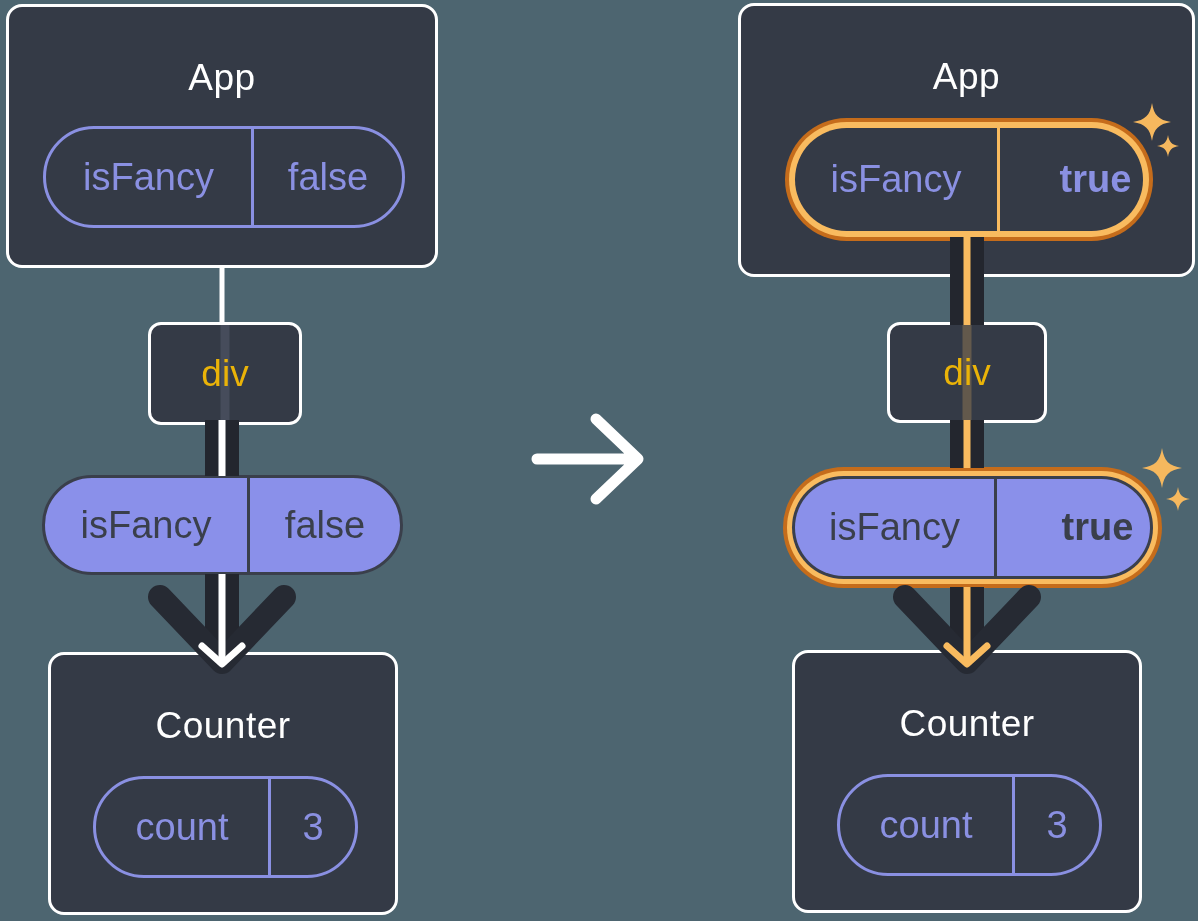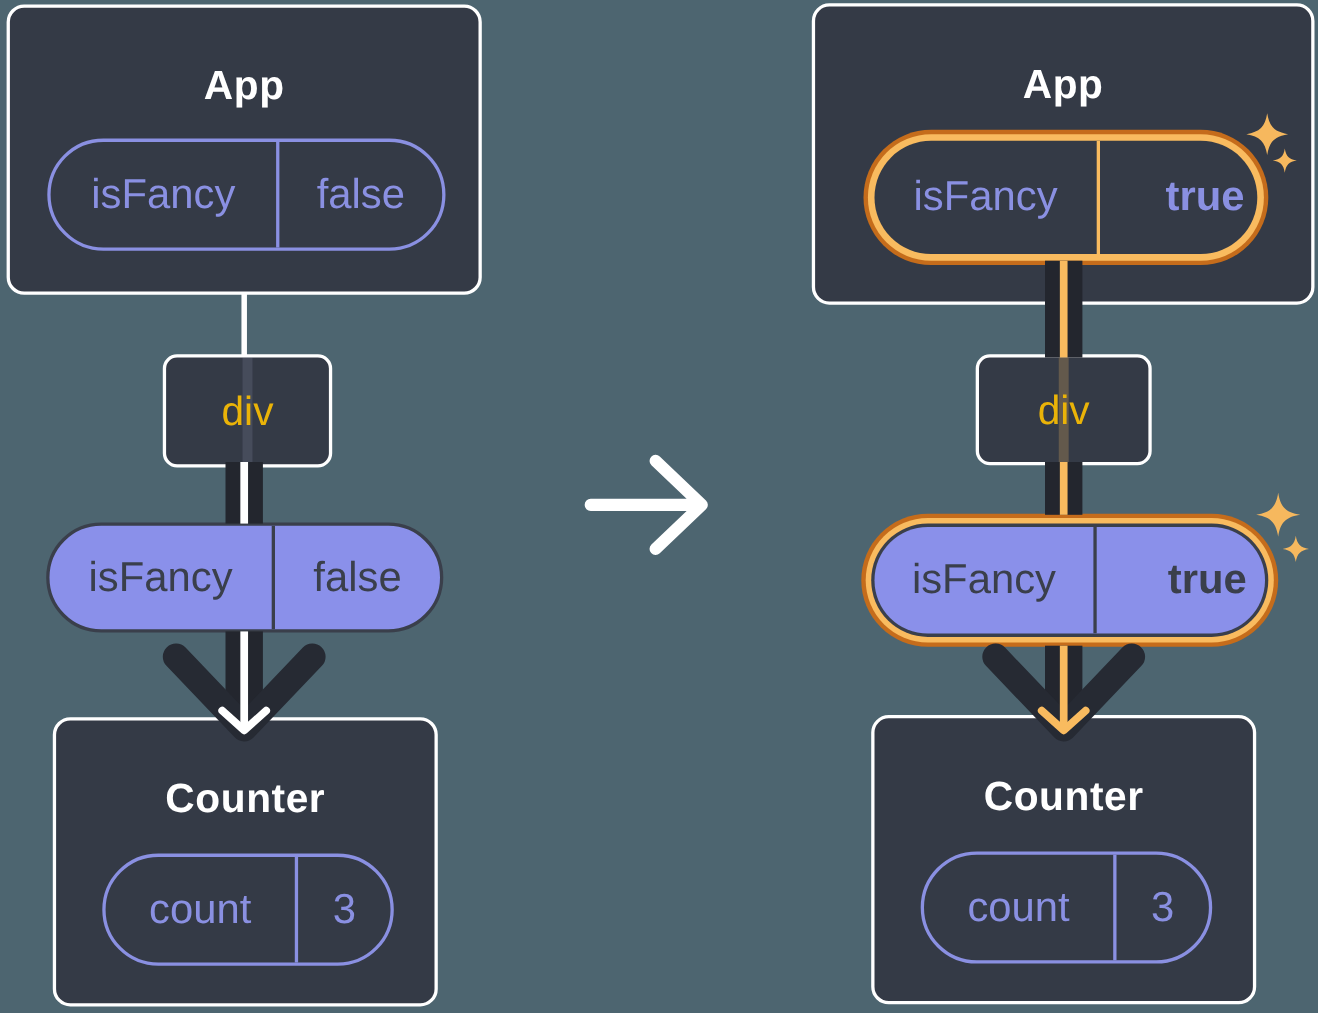--- a/index.html
+++ b/index.html
@@ -10,21 +10,21 @@
   }
   .stage{position:relative;width:1198px;height:921px;}
 
   .card{
     position:absolute;box-sizing:border-box;
     background:#343a46;border:3px solid #ffffff;border-radius:16px;
   }
   .card-title{
     position:absolute;left:0;right:0;top:50px;
     text-align:center;color:#ffffff;
-    font-size:37px;font-weight:700;letter-spacing:.5px;
+    font-size:37px;font-weight:400;letter-spacing:.5px;
   }
   .div-label{
     display:flex;align-items:center;justify-content:center;
     width:100%;height:100%;color:#eab308;font-size:37px;font-weight:500;
     position:relative;z-index:1;
   }
   .thru-stripe{
     position:absolute;top:0;bottom:0;left:50%;width:9px;
     transform:translateX(-50%);z-index:0;
   }

